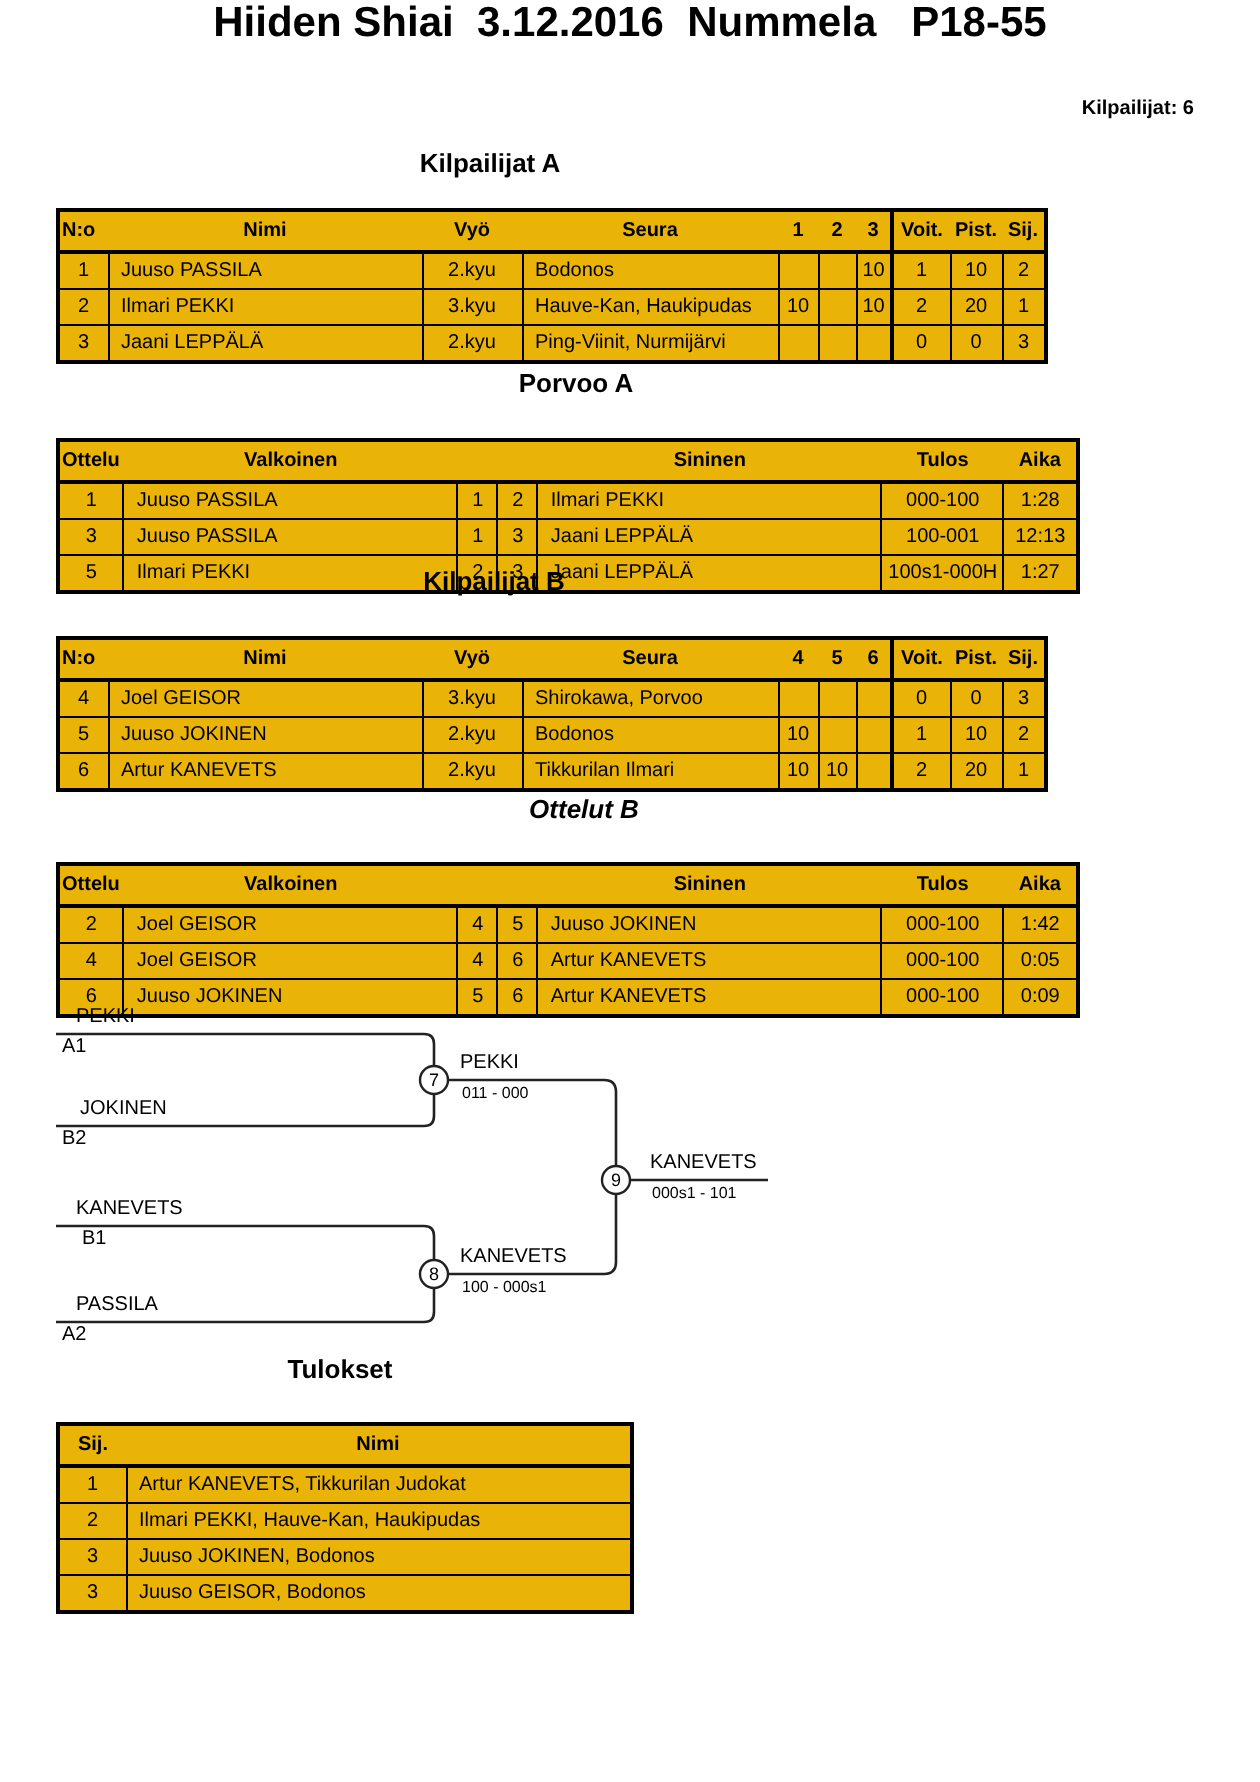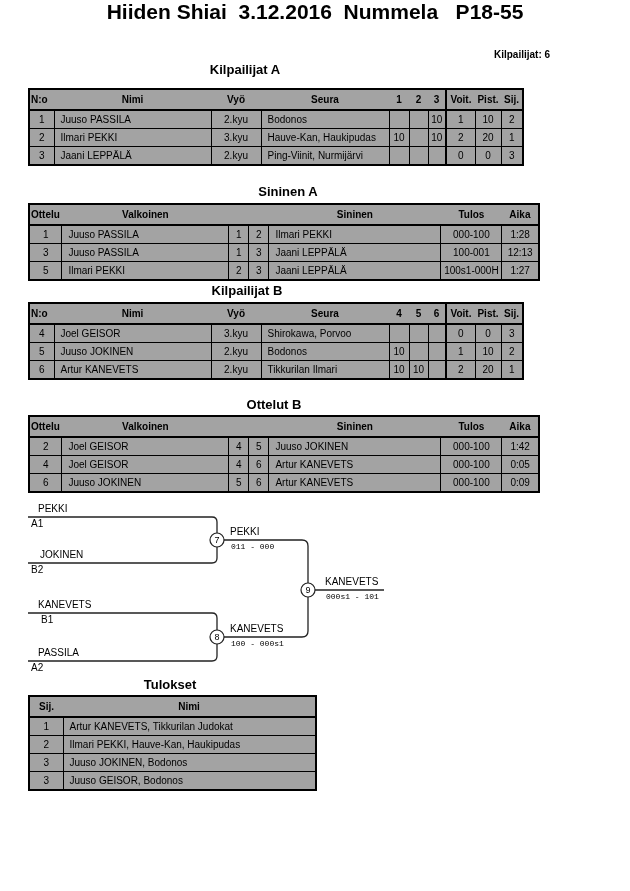--- a/index.html
+++ b/index.html
@@ -7,32 +7,32 @@
     width:630px; height:891px; position:relative;
     background:#ffffff; color:#000;
     font-family:"Liberation Sans", sans-serif;
   }
   .page-title {
     position:absolute; left:0; top:24; width:630px;
     text-align:center; font-size:21px; font-weight:bold; white-space:pre;
   }
   .comp-count {
     position:absolute; left:447px; top:49px; width:150px;
-    text-align:center; font-size:10px; font-weight:bold;
+    text-align:right; font-size:10px; font-weight:bold;
   }
   .sec-title { position:absolute; font-weight:bold; font-size:13px; text-align:center; }
-  #t-kilpa  { left:0;  top:62px;  width:490px; }
+  #t-kilpa  { left:0;  top:74px;  width:490px; }
   #t-otta   { left:28px; top:184px; width:520px; }
   #t-kilpb  { left:2px;  top:283px; width:490px; }
-  #t-ottb   { left:14px; top:397px; width:520px; }
+  #t-ottb   { left:32px; top:397px; width:520px;font-style:italic; }
   #t-tulos  { left:28px; top:677px; width:284px; }
 
   table.tbl {
     position:absolute; border-collapse:collapse; table-layout:fixed;
-    border:2px solid #000; background:#a3a3a3;
+    border:2px solid #000; background:#eab308;margin-top:16px;
   }
   table.tbl td {
     border:1px solid #000; font-size:10px; height:17px;
     padding:0 2px; text-align:center; white-space:nowrap; overflow:visible;
   }
   table.tbl tr.h td {
     border-left:none; border-right:none; border-top:none;
     border-bottom:2px solid #000; font-weight:bold; height:19px;
   }
   table.tbl td.thick, table.tbl tr.h td.thick { border-left:2px solid #000; }
@@ -43,21 +43,21 @@
   #tblOA { left:28px; top:203px; }
   #tblB  { left:28px; top:302px; }
   #tblOB { left:28px; top:415px; }
   #tblT  { left:28px; top:695px; }
 
   .bracket { position:absolute; left:0; top:495px; width:430px; height:195px; }
   .bracket svg { position:absolute; left:0; top:0; }
   .bracket svg path { fill:none; stroke:#222; stroke-width:1.3; }
   .bracket svg circle { fill:#fff; stroke:#222; stroke-width:1.2; }
   .blab { position:absolute; font-size:10px; white-space:nowrap; }
-  .bscore { position:absolute; font-size:8px; white-space:nowrap;font-family:Liberation Mono, monospace; }
+  .bscore { position:absolute; font-size:8px; white-space:nowrap; }
   .mnum { position:absolute; width:14px; height:14px; line-height:14px;
           text-align:center; font-size:9px; }
 </style>
 </head>
 <body>
 
 <div class="page-title">Hiiden Shiai  3.12.2016  Nummela   P18-55</div>
 <div class="comp-count">Kilpailijat: 6</div>
 
 <div class="sec-title" id="t-kilpa">Kilpailijat A</div>
@@ -120,21 +120,21 @@
     <td></td>
     <td></td>
     <td></td>
     <td class="thick">0</td>
     <td>0</td>
     <td>3</td>
   </tr>
 </tbody>
   </table>
 
-<div class="sec-title" id="t-otta">Sininen A</div>
+<div class="sec-title" id="t-otta">Porvoo A</div>
 
 <table class="tbl" id="tblOA">
   <colgroup>
       <col style="width:30px">
       <col style="width:167px">
       <col style="width:20px">
       <col style="width:20px">
       <col style="width:172px">
       <col style="width:61px">
       <col style="width:37px">

